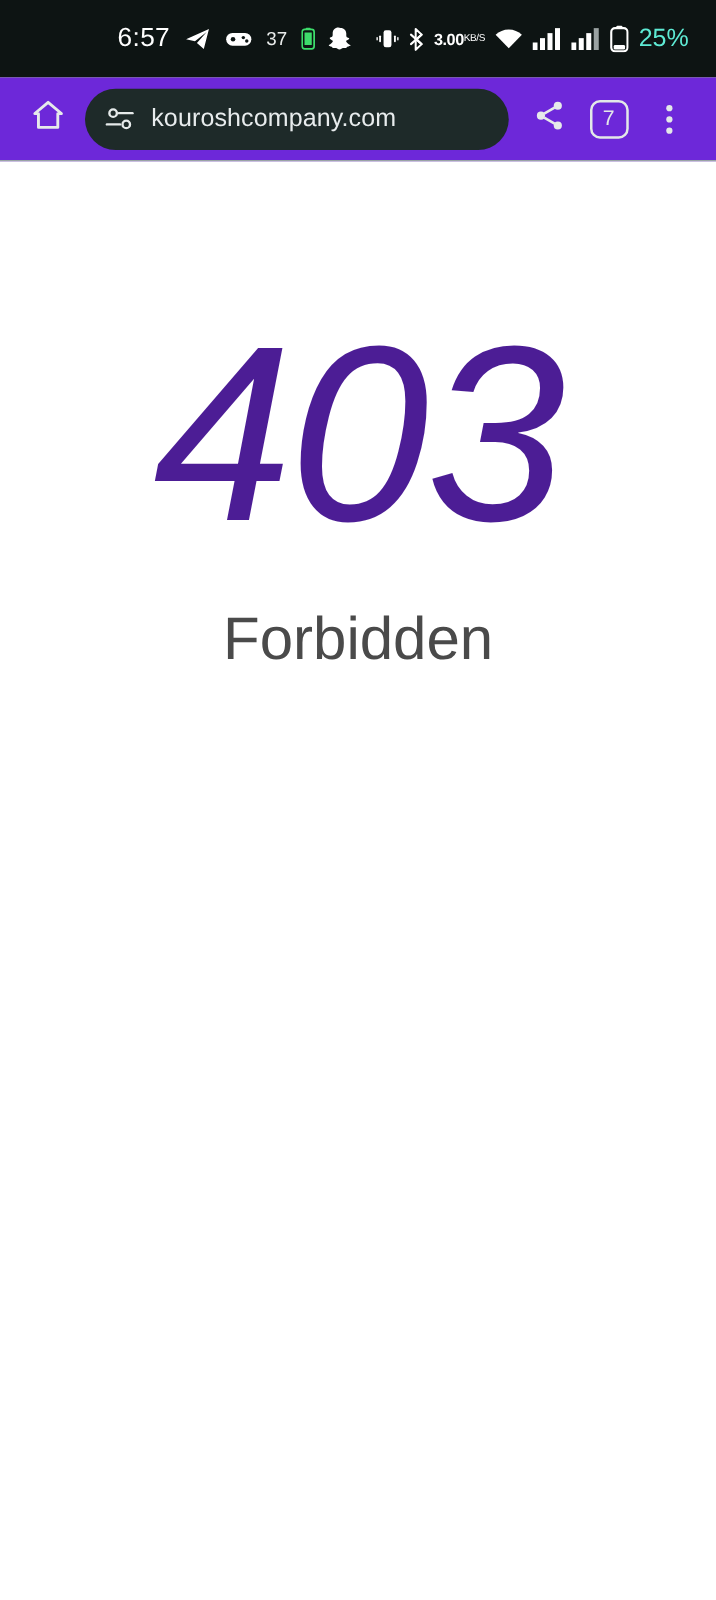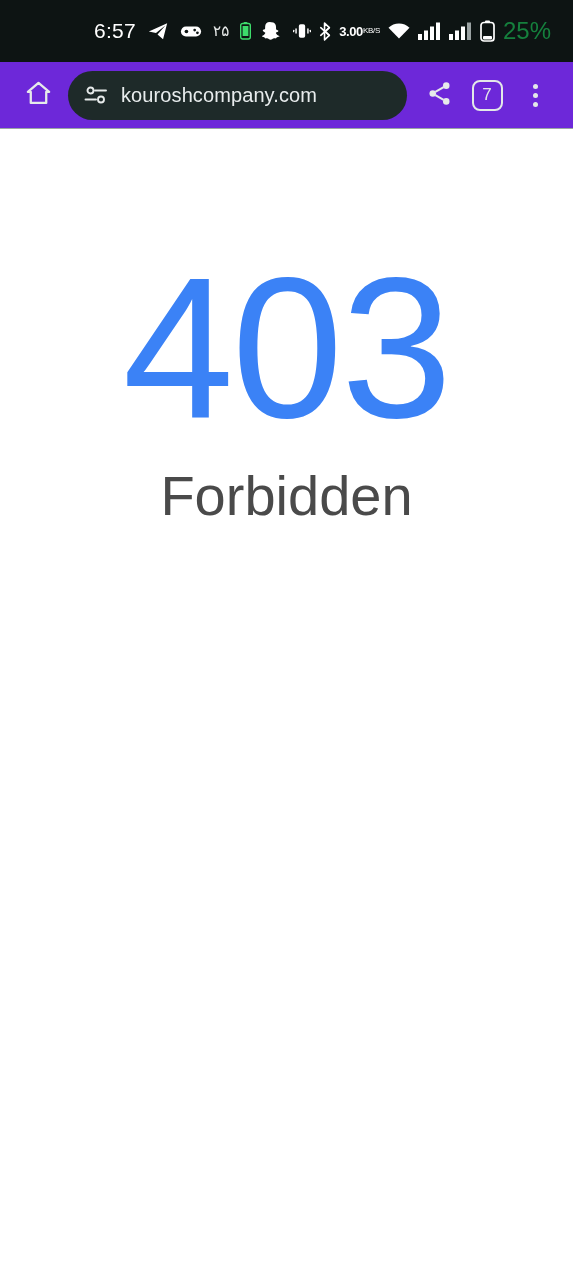--- a/index.html
+++ b/index.html
@@ -21,21 +21,21 @@
     color:#ffffff;
   }
   .sb-left{ display:flex; align-items:center; gap:11px; padding-left:76px; }
   .sb-right{ display:flex; align-items:center; gap:7px; margin-left:auto; padding-right:4px;}
   .clock{ font-size:21px; font-weight:400; letter-spacing:.3px; color:#fff; }
   .fa-num{ font-size:15px; color:#e9eceb; letter-spacing:0px;}
   .sb-icon{ display:flex; align-items:center; justify-content:center; }
   .kbs{ display:flex; flex-direction:row; align-items:center; line-height:1; margin-left:-1px;}
   .kbs .v{ font-size:13px; font-weight:700; color:#fff; letter-spacing:-.4px;}
   .kbs .u{ font-size:8px; font-weight:400; color:#fff; letter-spacing:-.3px;}
-  .batt-pct{ font-size:24px; color:#15803d; margin-left:1px; letter-spacing:0px;}
+  .batt-pct{ font-size:20px; color:#5eead4; margin-left:1px; letter-spacing:0px;}
 
   
   .toolbar{
     position:relative;
     height:67px; width:100%;
     background:#6d28d9;
     display:flex; align-items:center;
     padding:0 14px;
     border-bottom:1px solid #9aa5a5;
   }
@@ -71,26 +71,27 @@
     position:absolute;
     top:130px; left:0; right:0; bottom:0;
     background:#ffffff;
     text-align:center;
   }
   .code403{
     margin-top:118px;
     font-size:200px;
     line-height:1;
     font-weight:400;
-    color:#3b82f6;
+    color:#4c1d95;
     letter-spacing:-2px;
+    font-style:italic;
   }
   .reason{
-    margin-top:20px;
-    font-size:56px;
+    margin-top:40px;
+    font-size:48px;
     font-weight:400;
     color:#4a4a4a;
     line-height:1;
   }
   .detail{
     margin-top:32px;
     font-size:22px;
     font-weight:400;
     color:#3c3c3c;
     line-height:1.2;
@@ -113,21 +114,21 @@
 
       <span class="sb-icon">
         <svg width="22" height="16" viewBox="0 0 24 16">
           <rect x="1" y="3" width="22" height="11" rx="5.5" fill="#ffffff"></rect>
           <circle cx="7" cy="8.5" r="2" fill="#0d1413"></circle>
           <circle cx="16" cy="7" r="1.5" fill="#0d1413"></circle>
           <circle cx="19" cy="10" r="1.5" fill="#0d1413"></circle>
         </svg>
       </span>
 
-      <span class="fa-num">۲۵</span>
+      <span class="fa-num">37</span>
 
       <span class="sb-icon">
         <svg width="11" height="18" viewBox="0 0 11 18">
           <rect x="0.7" y="1.5" width="9.6" height="15.5" rx="2" fill="none" stroke="#3ddc6b" stroke-width="1.4"></rect>
           <rect x="3.5" y="0" width="4" height="2" rx="1" fill="#3ddc6b"></rect>
           <rect x="2.6" y="4" width="5.8" height="10" fill="#3ddc6b"></rect>
         </svg>
       </span>
 
       <span class="sb-icon">

